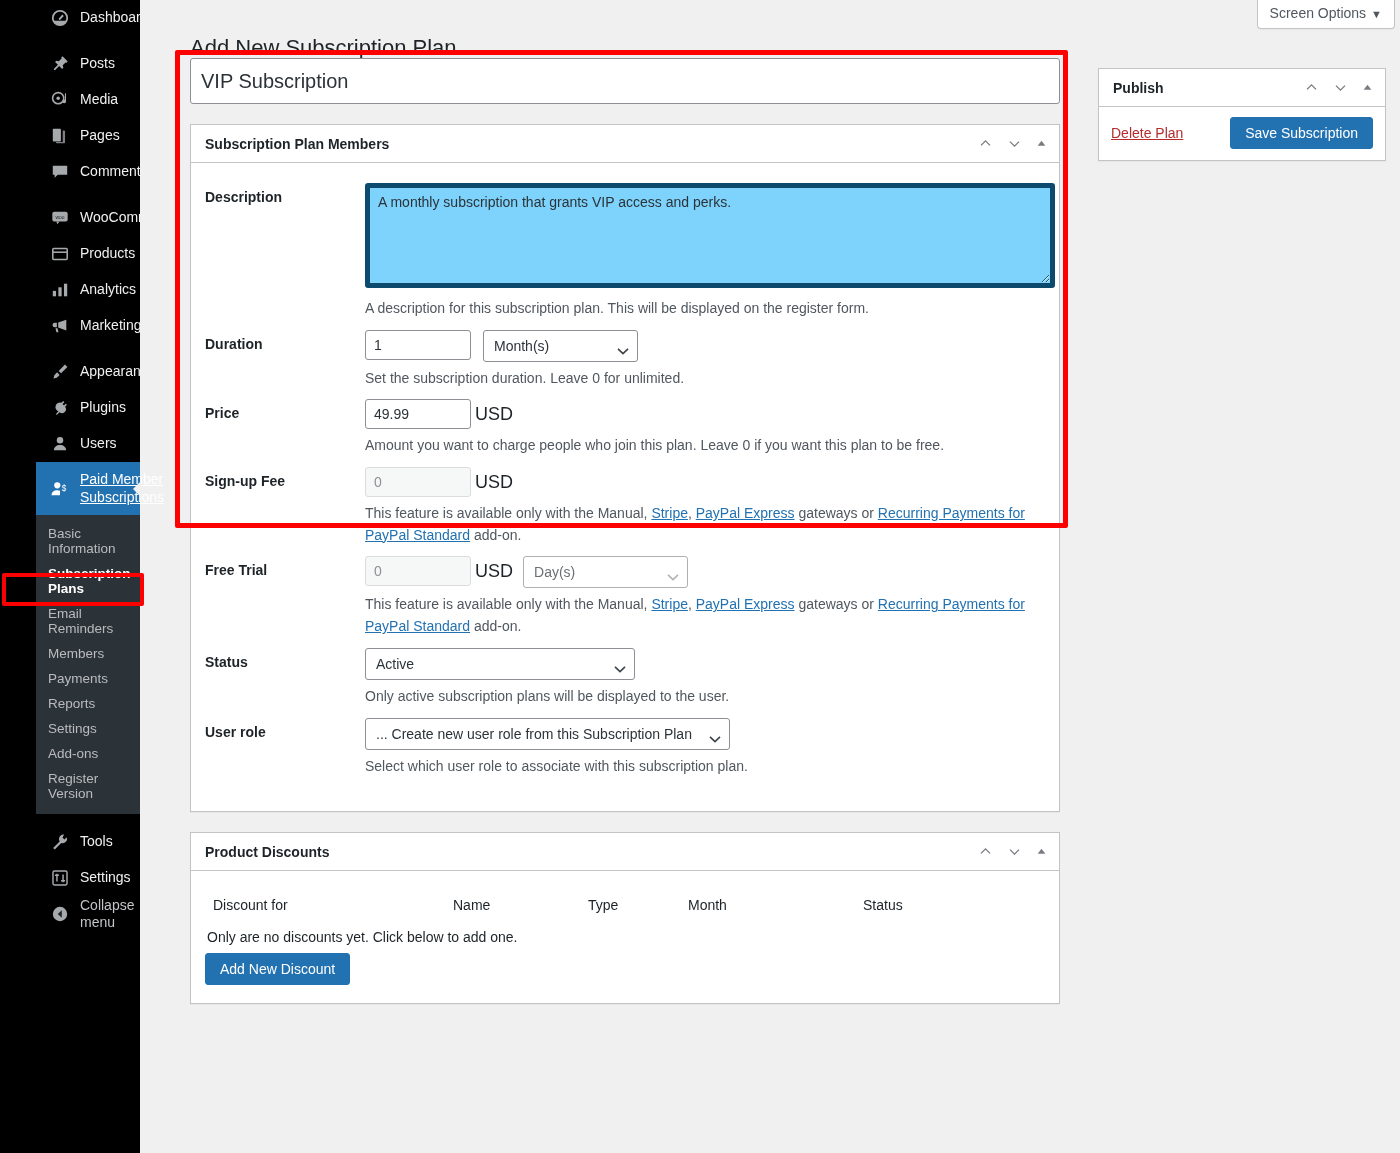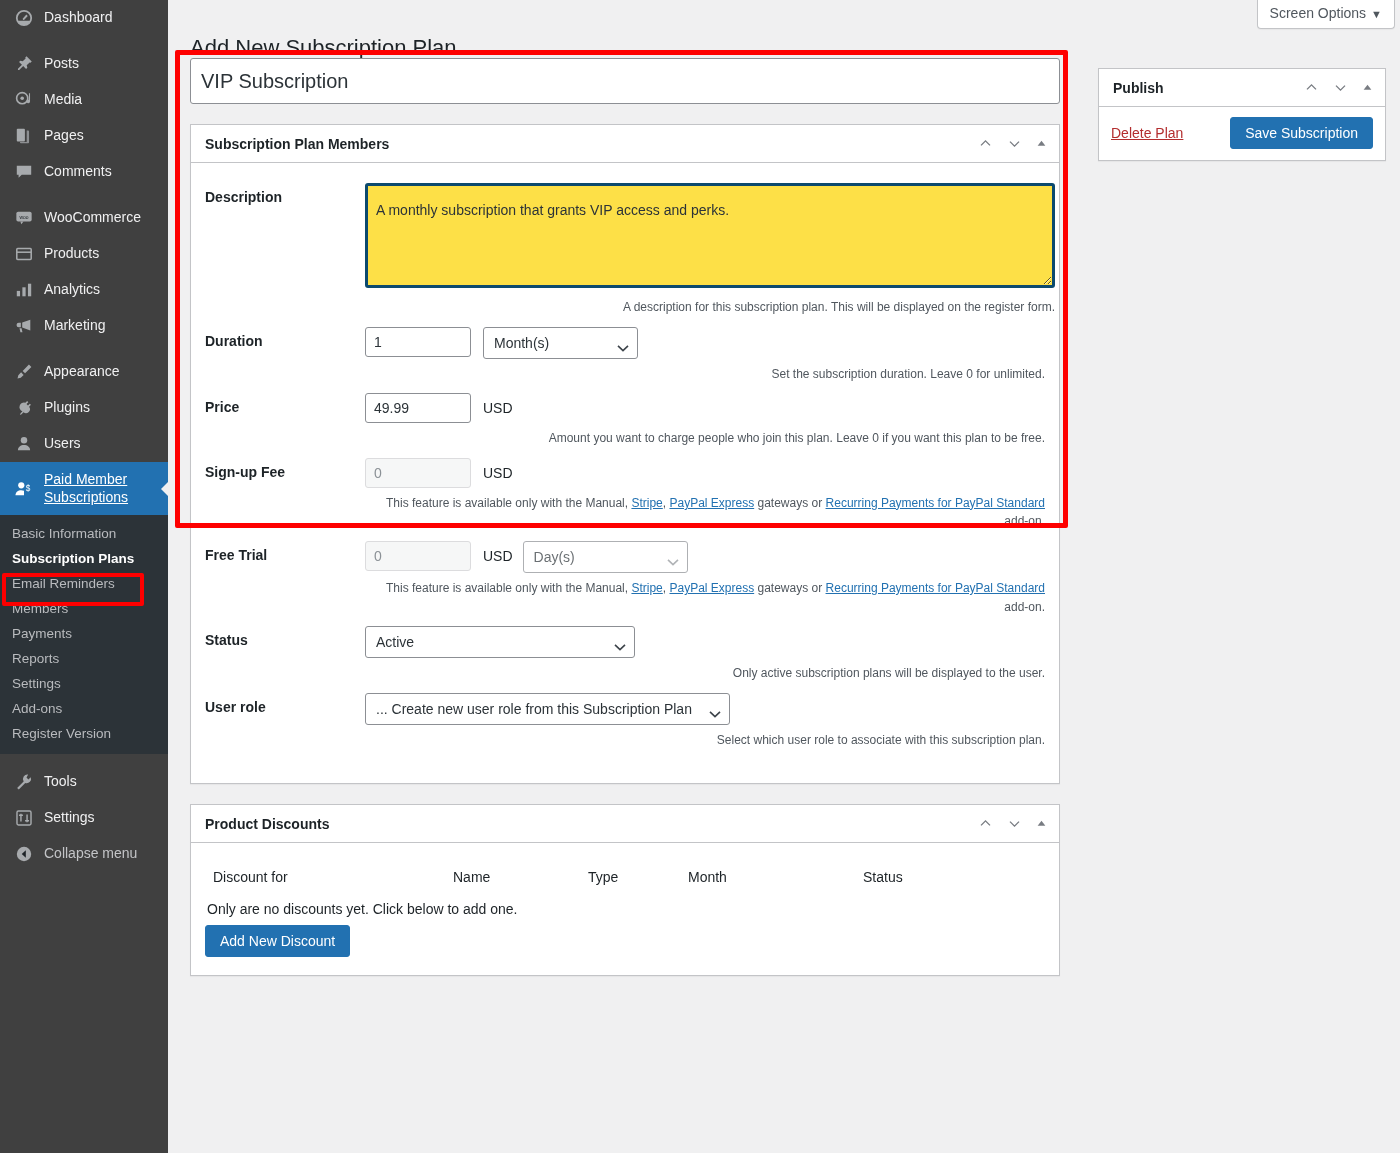--- a/index.html
+++ b/index.html
@@ -10,24 +10,25 @@
     background: #f0f0f1;
     font-family: "Liberation Sans", sans-serif;
   }
 
   
   #page { position: relative; width: 1400px; height: 1153px; }
 
   
   #adminmenu {
     position: absolute; left: 0; top: 0;
-    width: 168px; height: 1153px;
-    background: #404040;
+    width: 140px; height: 1153px;
+    background: #000000;
     color: #c3c4c7;
     font-size: 14px;
+    padding-left: 36px;
   }
   .menu-item {
     display: flex; align-items: center;
     height: 36px;
     padding-left: 10px;
     color: #f0f0f1;
     cursor: pointer;
     position: relative;
   }
   .menu-item.two-line { height: 53px; align-items: center; }
@@ -148,36 +149,35 @@
 
   
   .form-row { display: flex; padding: 8px 0 2px 0; }
   .form-row .row-label {
     width: 160px; min-width: 160px;
     font-size: 14px; font-weight: bold; color: #1d2327;
     padding-top: 6px;
   }
   .row-field { flex: 1; }
   .desc-text {
-    font-size: 12px; color: #50575e;
+    font-size: 14px; color: #50575e;
     margin-top: 6px; line-height: 1.55;
     max-width: 700px;
-    text-align: right;
   }
   .desc-text a { color: #2271b1; text-decoration: underline; }
 
   textarea.pms-textarea {
     width: 690px; height: 105px;
-    border: 3px solid #0c4a6e;
+    border: 5px solid #0c4a6e;
     border-radius: 3px;
-    padding: 16px 8px;
+    padding: 6px 8px;
     font-size: 14px; color: #2c3338;
     font-family: "Liberation Sans", sans-serif;
     resize: vertical; outline: none;
-    background: #fde047;
+    background: #7dd3fc;
   }
   input.small-text {
     width: 106px; height: 30px;
     border: 1px solid #8c8f94; border-radius: 3px;
     padding: 0 8px; font-size: 14px; color: #2c3338;
     background: #fff; outline: none;
     font-family: "Liberation Sans", sans-serif;
   }
   input.small-text::placeholder { color: #8b9196; }
   input.small-text:disabled, select:disabled {
@@ -197,21 +197,21 @@
   .sel-wrap .sel-caret {
     position: absolute; right: 9px; top: 50%; margin-top: -4px;
     pointer-events: none; color: #3c434a;
   }
   .sel-wrap.disabled .sel-caret { color: #b0b3b6; }
   select.w-dur { width: 155px; }
   select.w-trial { width: 165px; }
   select.w-status { width: 270px; }
   select.w-role { width: 365px; }
 
-  .unit { font-size: 14px; color: #1d2327; margin-left: 12px; vertical-align: top; line-height: 30px; text-align: right; }
+  .unit { font-size: 18px; color: #1d2327; margin-left: 4px; vertical-align: top; line-height: 30px; text-align: right; }
   .inline { display: flex; align-items: flex-start; gap: 0; }
 
   
   table.pms-discounts { width: 100%; border-collapse: collapse; margin-top: 8px;}
   table.pms-discounts th {
     text-align: left; font-size: 14px; font-weight: normal; color: #1d2327;
     padding: 6px 0 14px 8px;
   }
   .no-discounts { font-size: 14px; color: #1d2327; padding: 2px 0 8px 2px; }
   .button-primary {

